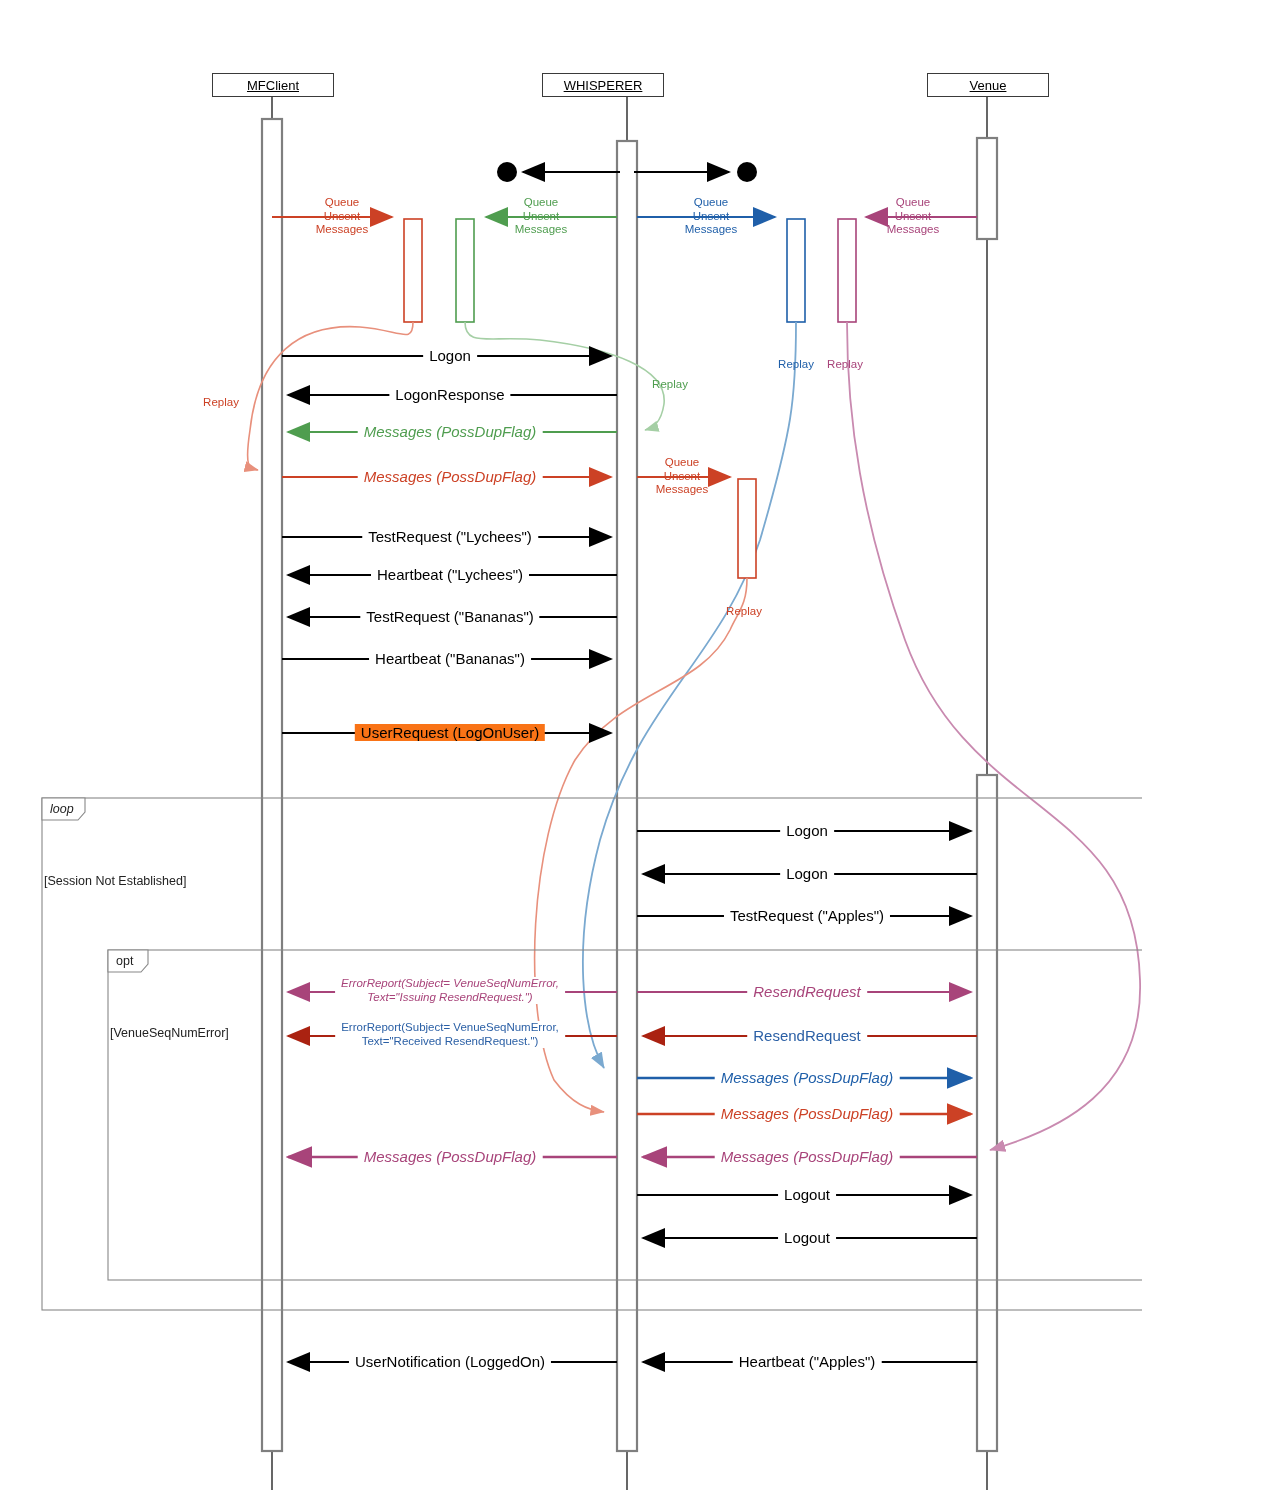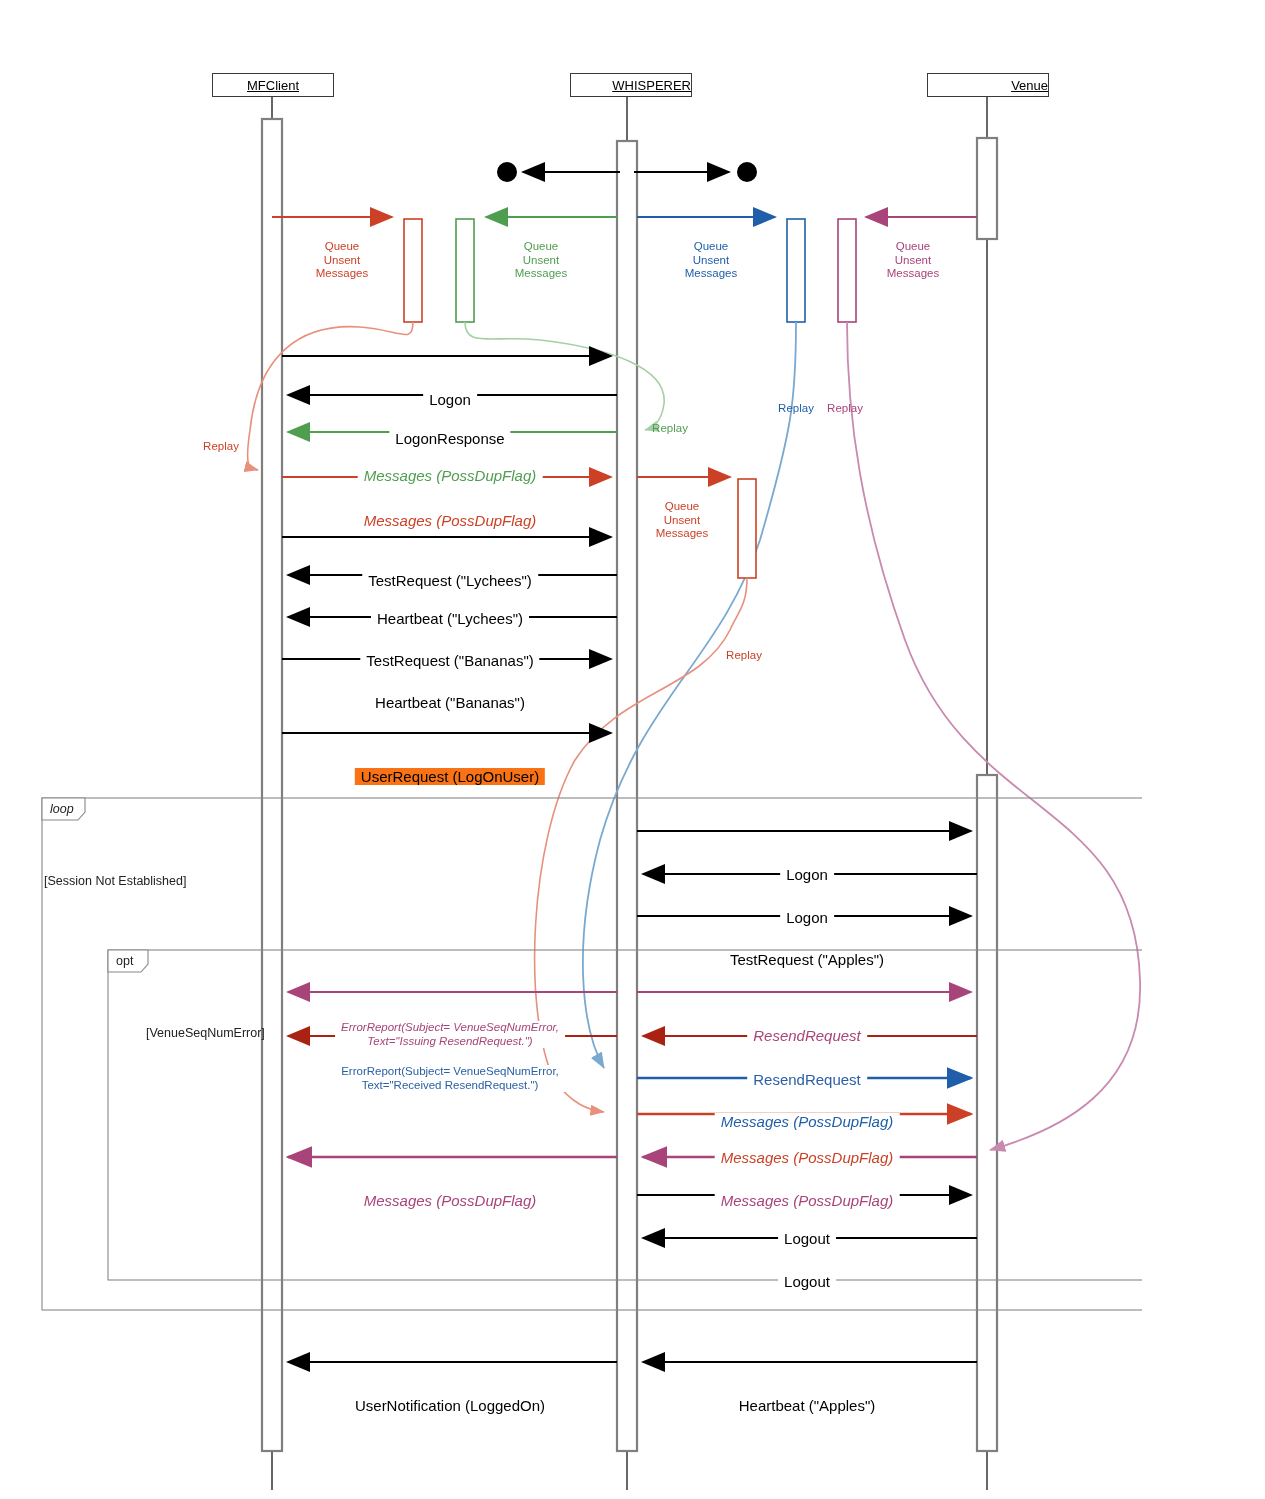--- a/index.html
+++ b/index.html
@@ -1,20 +1,20 @@
 <!DOCTYPE html>
 <html><head>
 <meta charset="utf-8">
 <style>
   html,body{margin:0;padding:0;background:#ffffff;}
   body{font-family:"Liberation Sans", sans-serif;}
   #stage{position:relative;width:1142px;height:1499px;background:#fff;overflow:hidden;}
   svg.layer{position:absolute;left:0;top:0;width:1265px;height:1499px;}
   .lbl{position:absolute;font-family:"Liberation Sans", sans-serif;font-size:15px;color:#000;white-space:nowrap;}
-  .lbl.center{transform:translateX(-50%);text-align:center;margin-top:44px;}
+  .lbl.center{transform:translateX(-50%);text-align:center;}
   .lbl.ital{font-style:italic;}
   .lbl.multi{white-space:pre;line-height:13.5px;}
   .actor-box{position:absolute;border:1.2px solid #3a3a3a;background:#fff;height:22px;
              display:flex;align-items:center;justify-content:center;}
   .actor-box span{font-size:13px;color:#000;text-decoration:underline;}
   .frag-label{position:absolute;font-size:12.5px;color:#222;}
   .frag-guard{position:absolute;font-size:12.5px;color:#222;margin-top:48px;}
 </style>
 </head>
 <body>
@@ -199,32 +199,32 @@
       <line x1="617" y1="1362" x2="288" y2="1362" stroke="#000" stroke-width="2.2" marker-end="url(#ah-black)"></line>
     </g>
     <g>
       <line x1="977" y1="1362" x2="643" y2="1362" stroke="#000" stroke-width="2.2" marker-end="url(#ah-black)"></line>
     </g>
   </svg>
 
   <div class="actor-box" style="left:212px;top:73px;width:120px;">
     <span>MFClient</span>
   </div>
-  <div class="actor-box" style="left:570px;top:73px;width:120px;justify-content:flex-end;">
+  <div class="actor-box" style="left:542px;top:73px;width:120px;">
     <span>WHISPERER</span>
   </div>
-  <div class="actor-box" style="left:927px;top:73px;width:120px;justify-content:flex-end;">
+  <div class="actor-box" style="left:927px;top:73px;width:120px;">
     <span>Venue</span>
   </div>
 
   <div class="frag-label" style="left:50px;top:802px;font-style:italic;">loop</div>
   <div class="frag-guard" style="left:44px;top:826px;">[Session Not Established]</div>
 
   <div class="frag-label" style="left:116px;top:954px;">opt</div>
-  <div class="frag-guard" style="left:110px;top:978px;padding-left:36px;">[VenueSeqNumError]</div>
+  <div class="frag-guard" style="left:110px;top:978px;">[VenueSeqNumError]</div>
 
   <div class="lbl center multi" style="left:342px;top:196px;color:#cc4125;font-size:11.5px;">Queue
 Unsent
 Messages</div>
   <div class="lbl center multi" style="left:541px;top:196px;color:#4f9d4f;font-size:11.5px;">Queue
 Unsent
 Messages</div>
   <div class="lbl center multi" style="left:711px;top:196px;color:#1f5fa9;font-size:11.5px;">Queue
 Unsent
 Messages</div>

